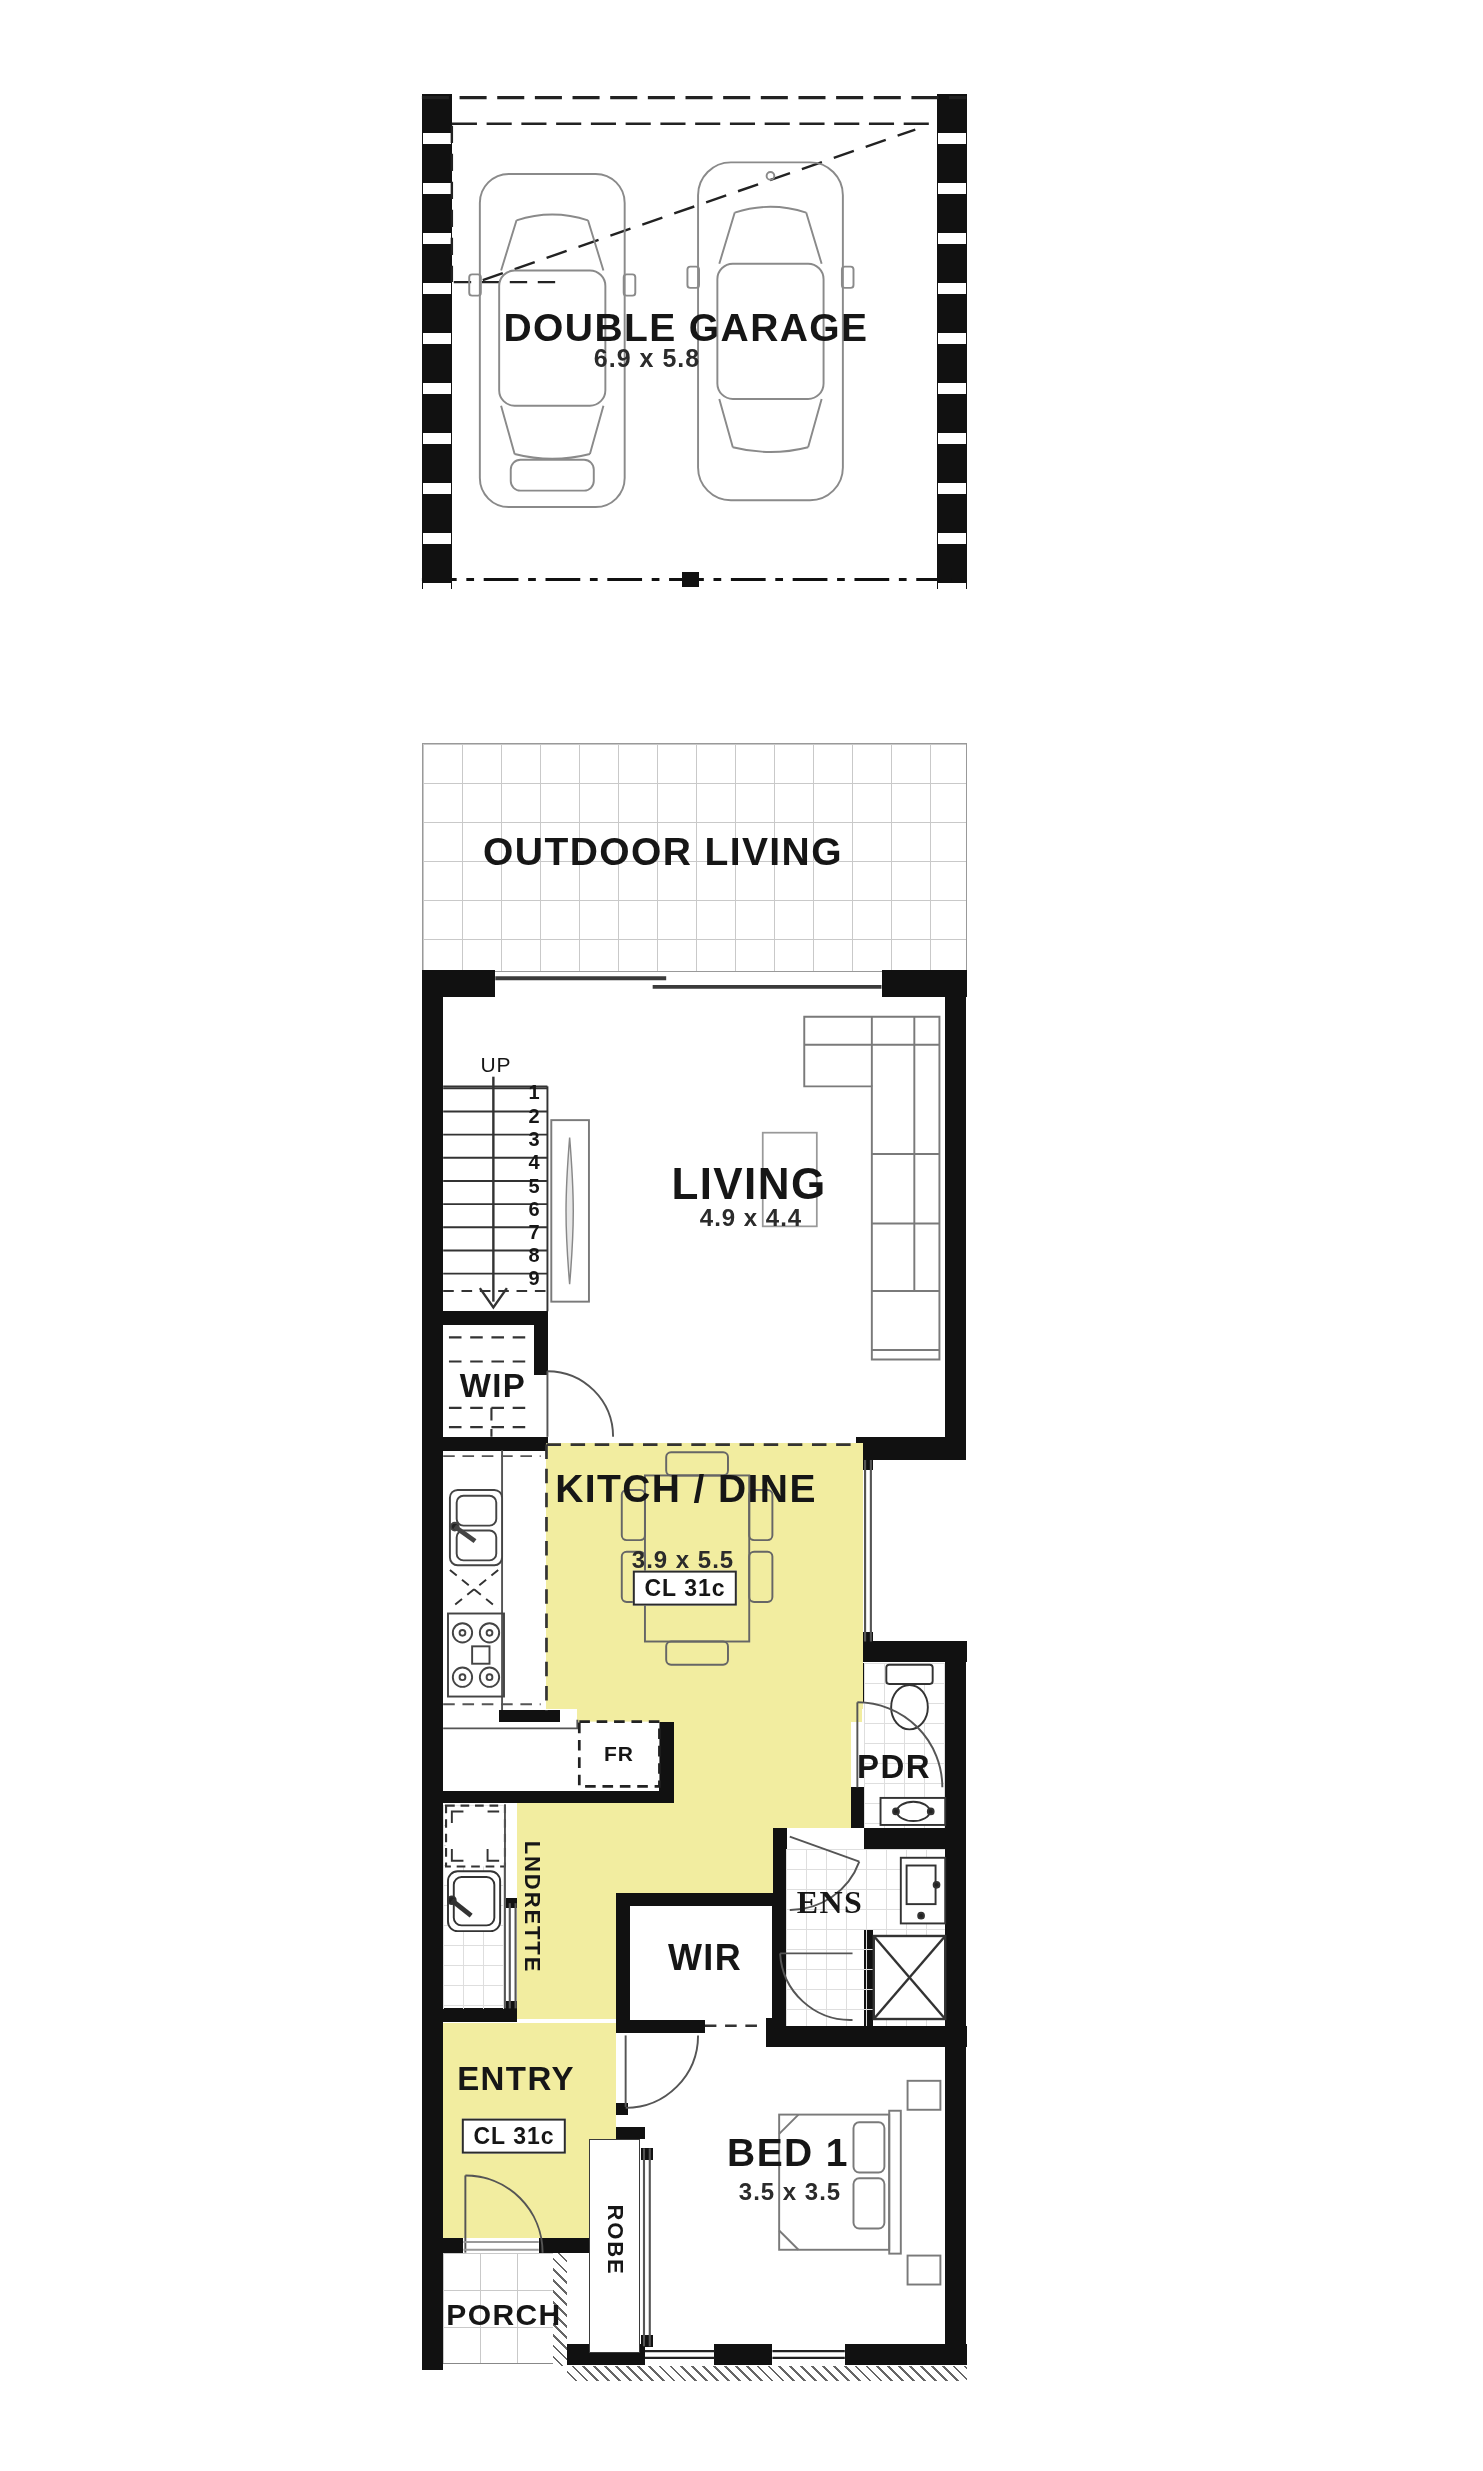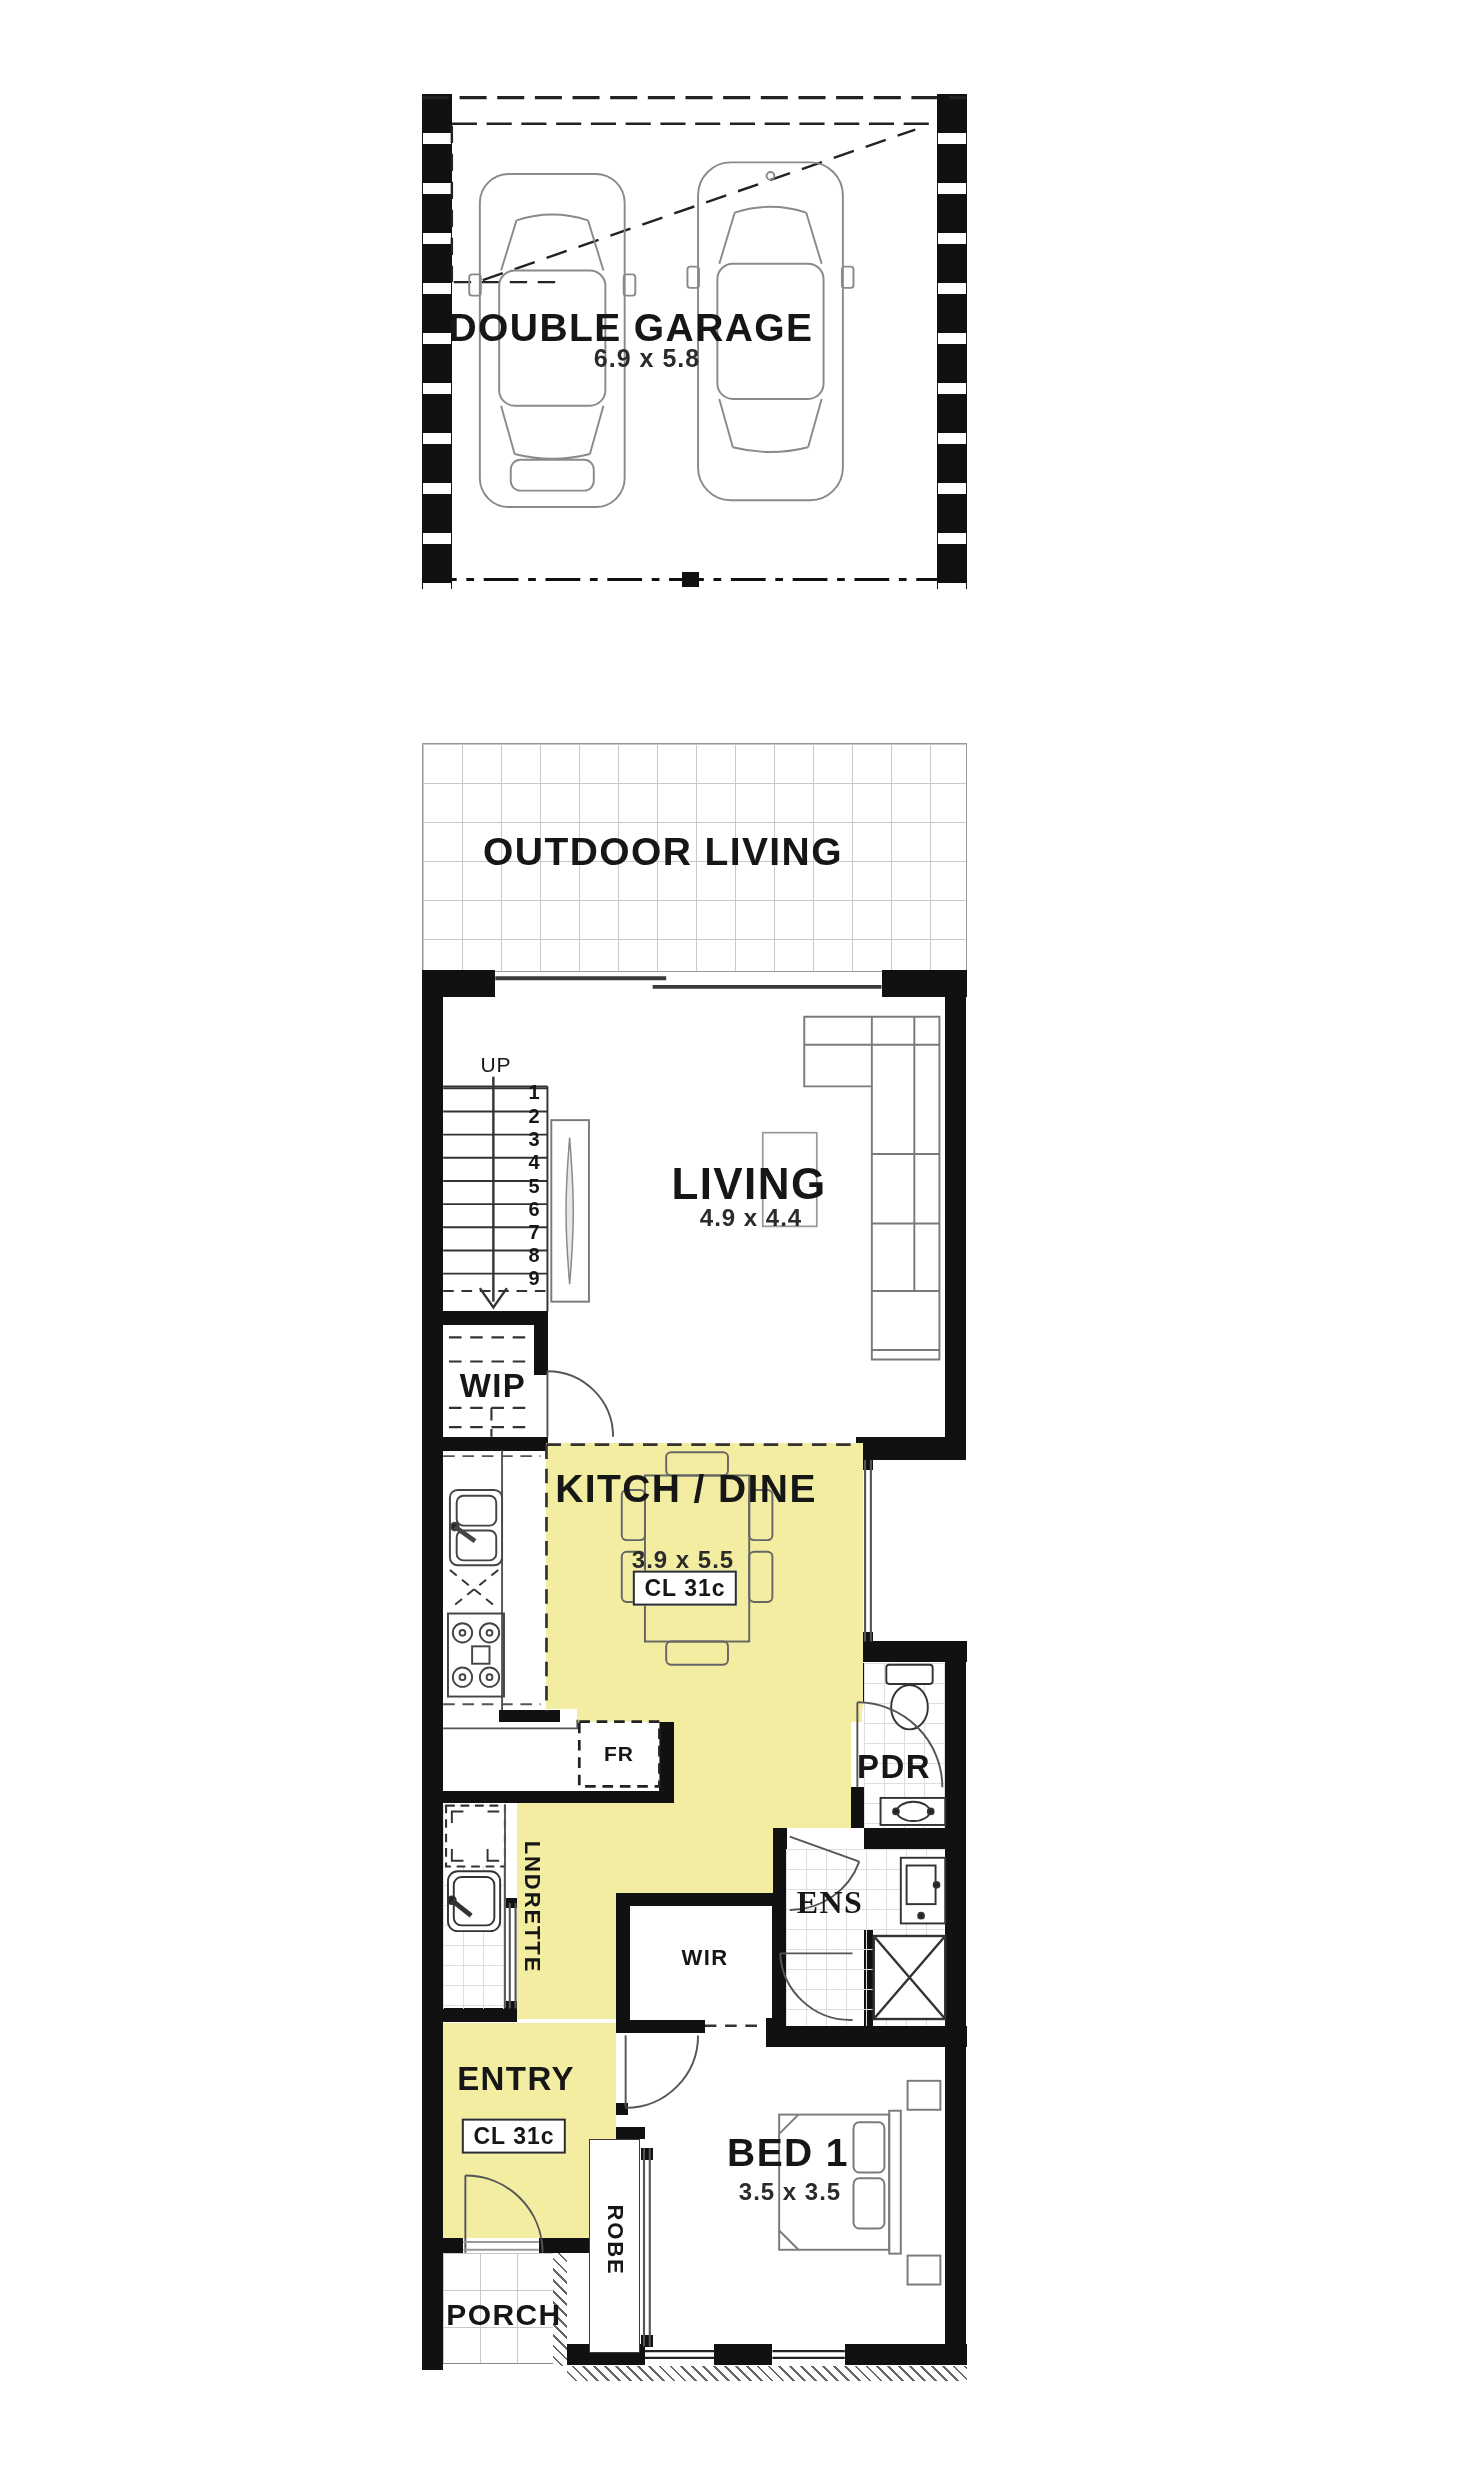--- a/index.html
+++ b/index.html
@@ -331,21 +331,21 @@
     </g>
 
     <g stroke="#222" stroke-width="2.5" fill="none">
       <line x1="668" y1="2435" x2="740" y2="2435"></line>
       <line x1="668" y1="2442" x2="740" y2="2442"></line>
       <line x1="800" y1="2435" x2="875" y2="2435"></line>
       <line x1="800" y1="2442" x2="875" y2="2442"></line>
     </g>
   </svg>
 
-  <div class="lbl" style="left:631px;top:328px;font-size:39px;">DOUBLE GARAGE</div>
+  <div class="lbl" style="left:686px;top:328px;font-size:39px;">DOUBLE GARAGE</div>
   <div class="dim" style="left:647px;top:358px;font-size:25px;">6.9 x 5.8</div>
 
   <div class="lbl" style="left:663px;top:812px;font-size:39px;margin-top:40px;">OUTDOOR LIVING</div>
 
   <div class="lbl" style="left:496px;top:1065px;font-size:21px;font-weight:500;letter-spacing:1px;">UP</div>
   <div class="stn" style="left:534px;top:1092px;">1</div>
   <div class="stn" style="left:534px;top:1116px;">2</div>
   <div class="stn" style="left:534px;top:1139px;">3</div>
   <div class="stn" style="left:534px;top:1162px;">4</div>
   <div class="stn" style="left:534px;top:1186px;">5</div>
@@ -360,21 +360,21 @@
   <div class="lbl" style="left:493px;top:1386px;font-size:33px;">WIP</div>
 
   <div class="lbl" style="left:686px;top:1489px;font-size:39px;">KITCH / DINE</div>
   <div class="dim" style="left:683px;top:1560px;">3.9 x 5.5</div>
   <div class="clbox" style="left:685px;top:1588px;">CL 31c</div>
 
   <div class="lbl" style="left:619px;top:1754px;font-size:21px;letter-spacing:1px;">FR</div>
 
   <div class="lbl" style="left:894px;top:1767px;font-size:33px;">PDR</div>
   <div class="lbl" style="left:830px;top:1902px;font-size:32px;font-family:Liberation Serif, serif;">ENS</div>
-  <div class="lbl" style="left:705px;top:1958px;font-size:22px;">WIR</div>
+  <div class="lbl" style="left:705px;top:1958px;font-size:36px;">WIR</div>
 
   <div class="vlbl" style="left:532px;top:1907px;">LNDRETTE</div>
 
   <div class="lbl" style="left:516px;top:2079px;font-size:33px;">ENTRY</div>
   <div class="clbox" style="left:514px;top:2136px;">CL 31c</div>
 
   <div class="lbl" style="left:788px;top:2153px;font-size:39px;">BED 1</div>
   <div class="dim" style="left:790px;top:2192px;">3.5 x 3.5</div>
 
   <div class="vlbl" style="left:615px;top:2240px;">ROBE</div>

